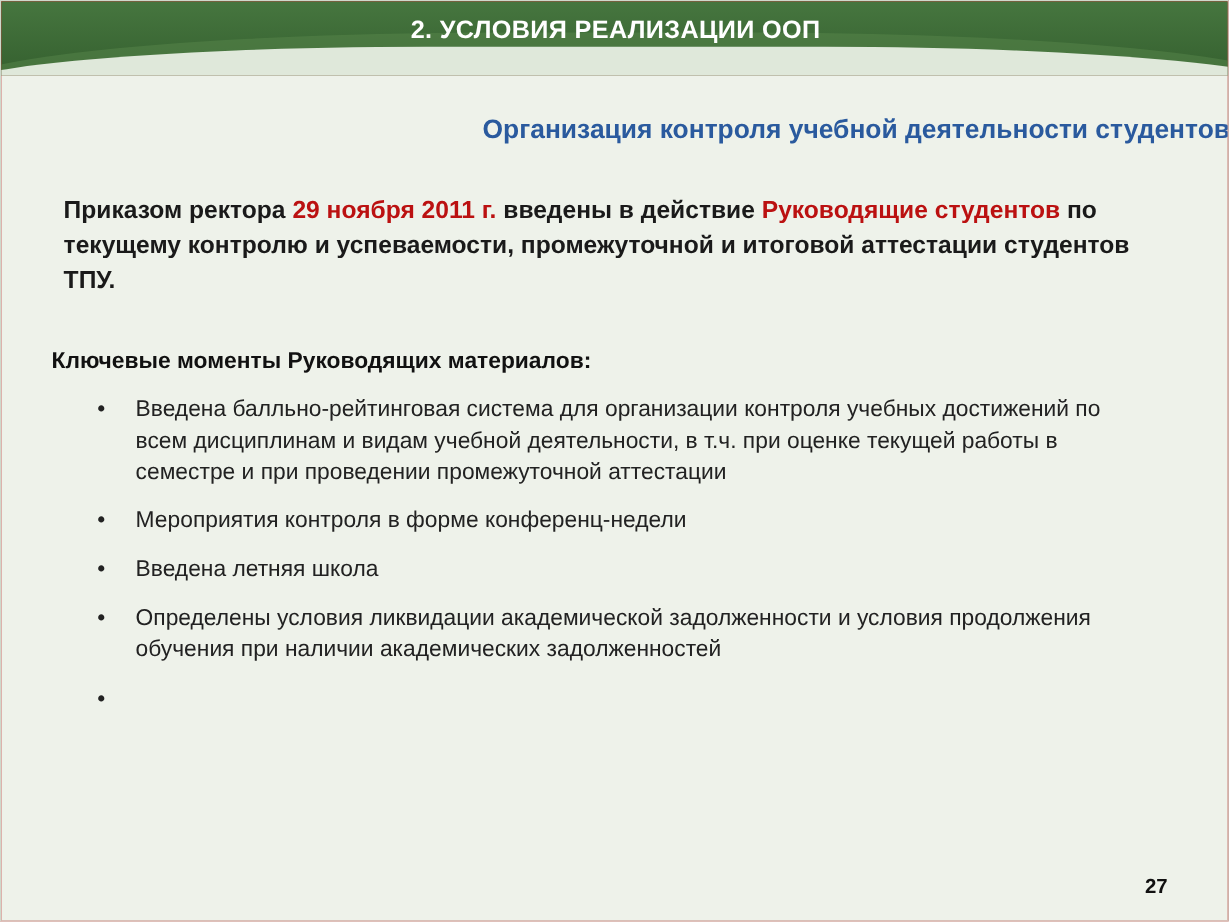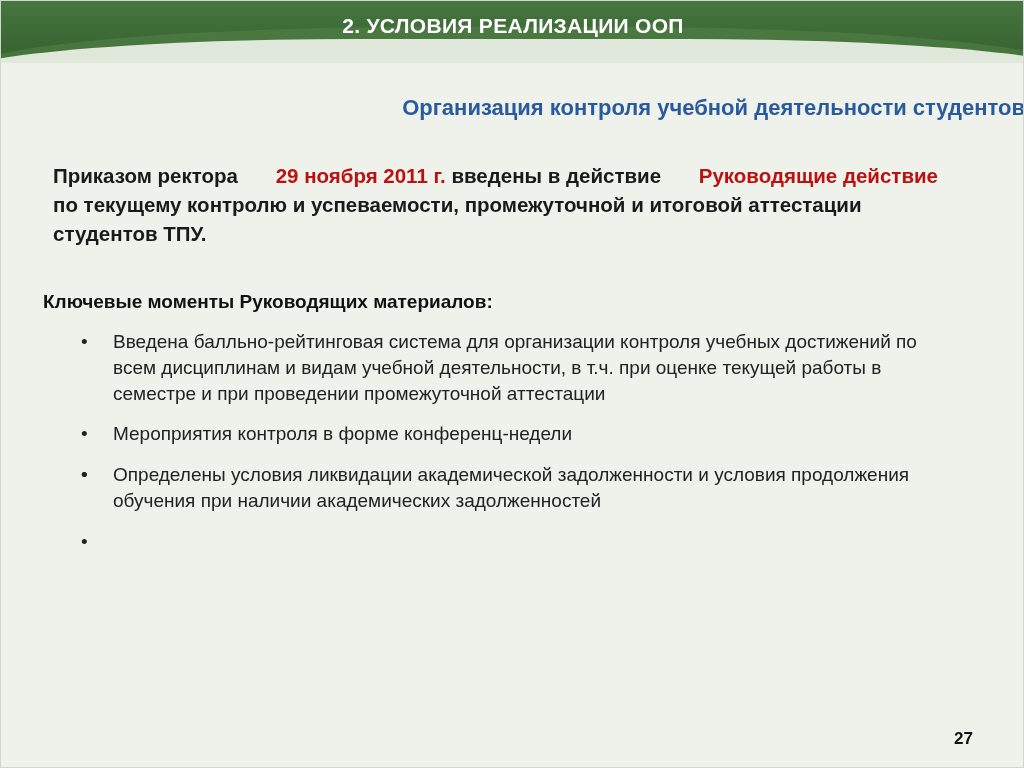--- a/index.html
+++ b/index.html
@@ -105,21 +105,20 @@
     top: 98px;
     left: 52px;
     width: 900px;
     font-size: 20.5px;
     font-weight: bold;
     line-height: 1.42;
     color: #1a1a1a;
   }
   .para .accent {
     color: #bb1111;
-    margin-left: 32px;
   }
   .keypoints-title {
     position: absolute;
     top: 228px;
     left: 42px;
     width: 900px;
     font-size: 19px;
     font-weight: bold;
     color: #111111;
   }
@@ -167,36 +166,37 @@
     <div class="header-swoosh2"></div>
   </div>
   <div class="header-title">2. УСЛОВИЯ РЕАЛИЗАЦИИ ООП</div>
 
   <div class="body-area">
 
 
     <div class="subtitle">Организация контроля учебной деятельности студентов</div>
 
     <div class="para">
-      <span>Приказом ректора </span><span class="accent">29 ноября 2011 г.</span><span> введены в действие </span><span class="accent">Руководящие действие</span><span> по текущему контролю и успеваемости, промежуточной и итоговой аттестации студентов ТПУ.</span>
+      <span>Приказом ректора </span><span class="accent">29 ноября 2011 г.</span><span> введены в действие </span><span class="accent">Руководящие студентов</span><span> по текущему контролю и успеваемости, промежуточной и итоговой аттестации студентов ТПУ.</span>
     </div>
 
     <div class="keypoints-title">Ключевые моменты Руководящих материалов:</div>
 
     <ul class="bullets">
       <li>
         <span class="dot">•</span>
         <span>Введена балльно-рейтинговая система для организации контроля учебных достижений по всем дисциплинам и видам учебной деятельности, в т.ч. при оценке текущей работы в семестре и при проведении промежуточной аттестации</span>
       </li>
       <li>
         <span class="dot">•</span>
         <span>Мероприятия контроля в форме конференц-недели</span>
       </li>
       <li>
         <span class="dot">•</span>
+        <span>Введена летняя школа</span>
       </li>
       <li>
         <span class="dot">•</span>
         <span>Определены условия ликвидации академической задолженности и условия продолжения обучения при наличии академических задолженностей</span>
       </li>
       <li>
         <span class="dot">•</span>
       </li>
     </ul>
 

